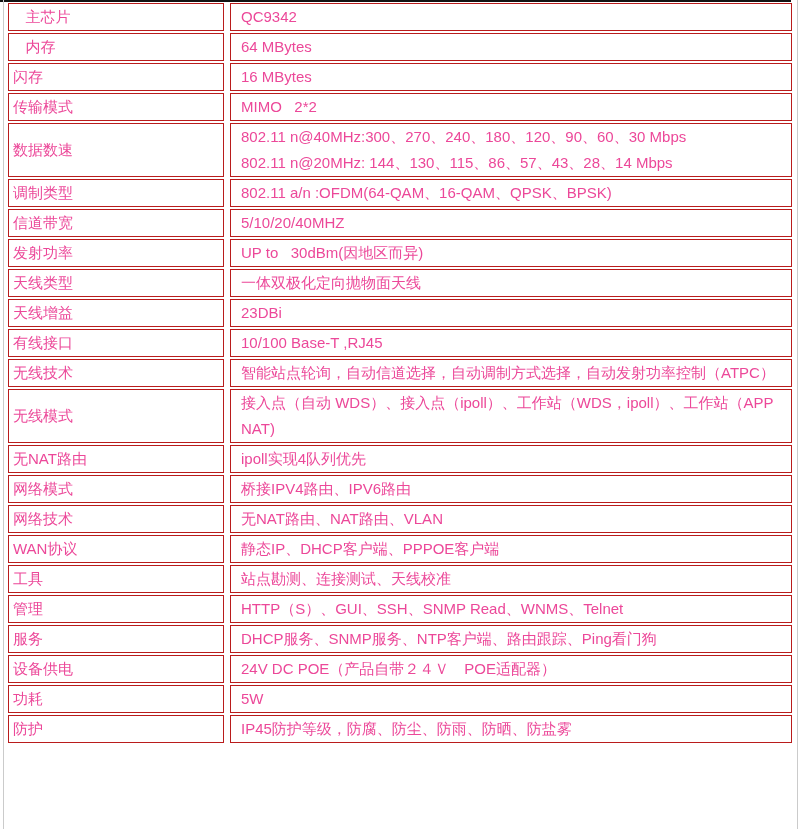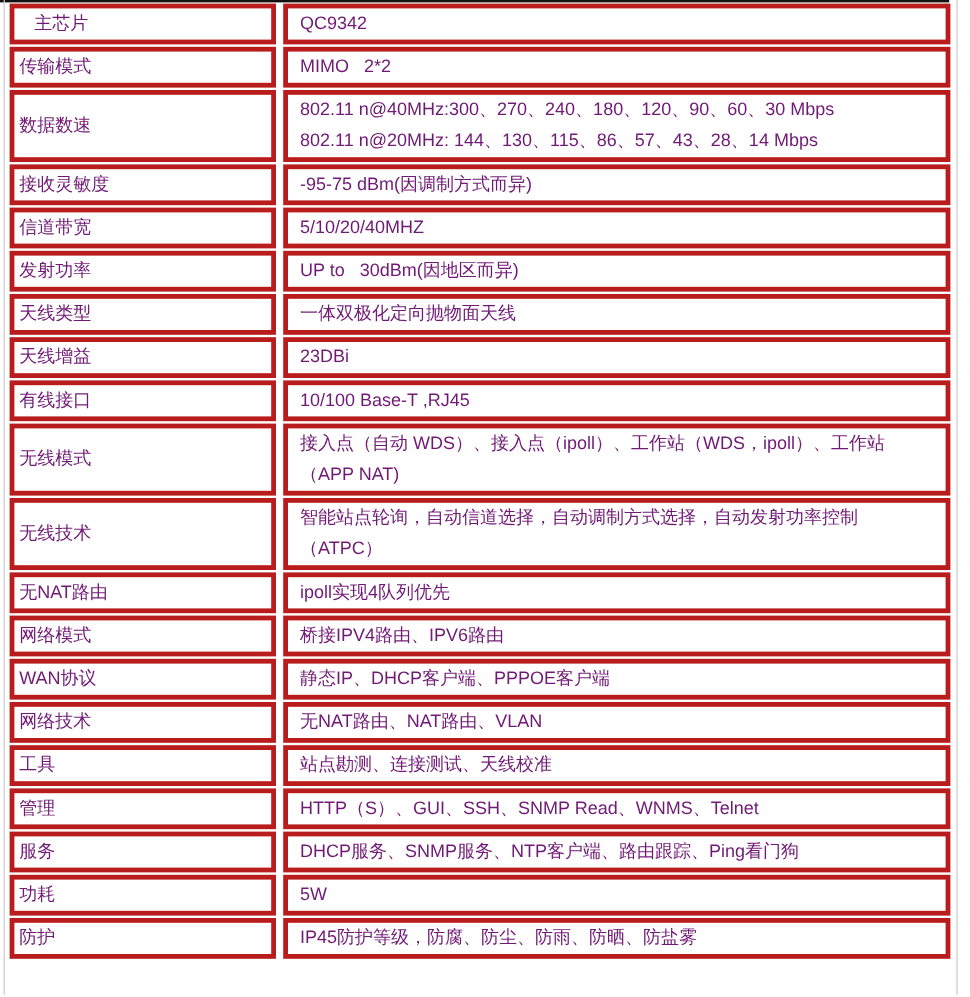--- a/index.html
+++ b/index.html
@@ -35,24 +35,24 @@
   }
   table.spec-table {
     position: absolute;
     left: 2px; top: 1px;
     width: 796px;
     border-collapse: separate;
     border-spacing: 6px 2px;
     table-layout: fixed;
   }
   td {
-    border: 4px solid #b91c1c;
+    border: 1px solid #b91c1c;
     background: #ffffff;
     font-size: 15px;
-    color: #701a75;
+    color: #ec4899;
     line-height: 26px;
     vertical-align: middle;
     white-space: pre-wrap;
     overflow: hidden;
   }
   td.label-cell {
     width: 206px;
     height: 26px;
     padding: 0 4px;
   }
@@ -67,31 +67,39 @@
   <div class="top-rule"></div>
   <div class="left-rule"></div>
   <div class="right-rule"></div>
   <table class="spec-table">
     <tbody id="spec-body">
         <tr>
           <td class="label-cell">   主芯片</td>
           <td class="value-cell">QC9342</td>
         </tr>
         <tr>
+          <td class="label-cell">   内存</td>
+          <td class="value-cell">64 MBytes</td>
+        </tr>
+        <tr>
+          <td class="label-cell">闪存</td>
+          <td class="value-cell">16 MBytes</td>
+        </tr>
+        <tr>
           <td class="label-cell">传输模式</td>
           <td class="value-cell">MIMO   2*2</td>
         </tr>
         <tr>
           <td class="label-cell">数据数速</td>
           <td class="value-cell">802.11 n@40MHz:300、270、240、180、120、90、60、30 Mbps
 802.11 n@20MHz: 144、130、115、86、57、43、28、14 Mbps</td>
         </tr>
         <tr>
-          <td class="label-cell">接收灵敏度</td>
-          <td class="value-cell">-95-75 dBm(因调制方式而异)</td>
+          <td class="label-cell">调制类型</td>
+          <td class="value-cell">802.11 a/n :OFDM(64-QAM、16-QAM、QPSK、BPSK)</td>
         </tr>
         <tr>
           <td class="label-cell">信道带宽</td>
           <td class="value-cell">5/10/20/40MHZ</td>
         </tr>
         <tr>
           <td class="label-cell">发射功率</td>
           <td class="value-cell">UP to   30dBm(因地区而异)</td>
         </tr>
         <tr>
@@ -100,56 +108,60 @@
         </tr>
         <tr>
           <td class="label-cell">天线增益</td>
           <td class="value-cell">23DBi</td>
         </tr>
         <tr>
           <td class="label-cell">有线接口</td>
           <td class="value-cell">10/100 Base-T ,RJ45</td>
         </tr>
         <tr>
+          <td class="label-cell">无线技术</td>
+          <td class="value-cell">智能站点轮询，自动信道选择，自动调制方式选择，自动发射功率控制（ATPC）</td>
+        </tr>
+        <tr>
           <td class="label-cell">无线模式</td>
           <td class="value-cell">接入点（自动 WDS）、接入点（ipoll）、工作站（WDS，ipoll）、工作站（APP NAT)</td>
-        </tr>
-        <tr>
-          <td class="label-cell">无线技术</td>
-          <td class="value-cell">智能站点轮询，自动信道选择，自动调制方式选择，自动发射功率控制（ATPC）</td>
         </tr>
         <tr>
           <td class="label-cell">无NAT路由</td>
           <td class="value-cell">ipoll实现4队列优先</td>
         </tr>
         <tr>
           <td class="label-cell">网络模式</td>
           <td class="value-cell">桥接IPV4路由、IPV6路由</td>
         </tr>
         <tr>
+          <td class="label-cell">网络技术</td>
+          <td class="value-cell">无NAT路由、NAT路由、VLAN</td>
+        </tr>
+        <tr>
           <td class="label-cell">WAN协议</td>
           <td class="value-cell">静态IP、DHCP客户端、PPPOE客户端</td>
-        </tr>
-        <tr>
-          <td class="label-cell">网络技术</td>
-          <td class="value-cell">无NAT路由、NAT路由、VLAN</td>
         </tr>
         <tr>
           <td class="label-cell">工具</td>
           <td class="value-cell">站点勘测、连接测试、天线校准</td>
         </tr>
         <tr>
           <td class="label-cell">管理</td>
           <td class="value-cell">HTTP（S）、GUI、SSH、SNMP Read、WNMS、Telnet</td>
         </tr>
         <tr>
           <td class="label-cell">服务</td>
           <td class="value-cell">DHCP服务、SNMP服务、NTP客户端、路由跟踪、Ping看门狗</td>
         </tr>
         <tr>
+          <td class="label-cell">设备供电</td>
+          <td class="value-cell">24V DC POE（产品自带２４Ｖ　POE适配器）</td>
+        </tr>
+        <tr>
           <td class="label-cell">功耗</td>
           <td class="value-cell">5W</td>
         </tr>
         <tr>
           <td class="label-cell">防护</td>
           <td class="value-cell">IP45防护等级，防腐、防尘、防雨、防晒、防盐雾</td>
         </tr>
       </tbody>
   </table>
 </div>

